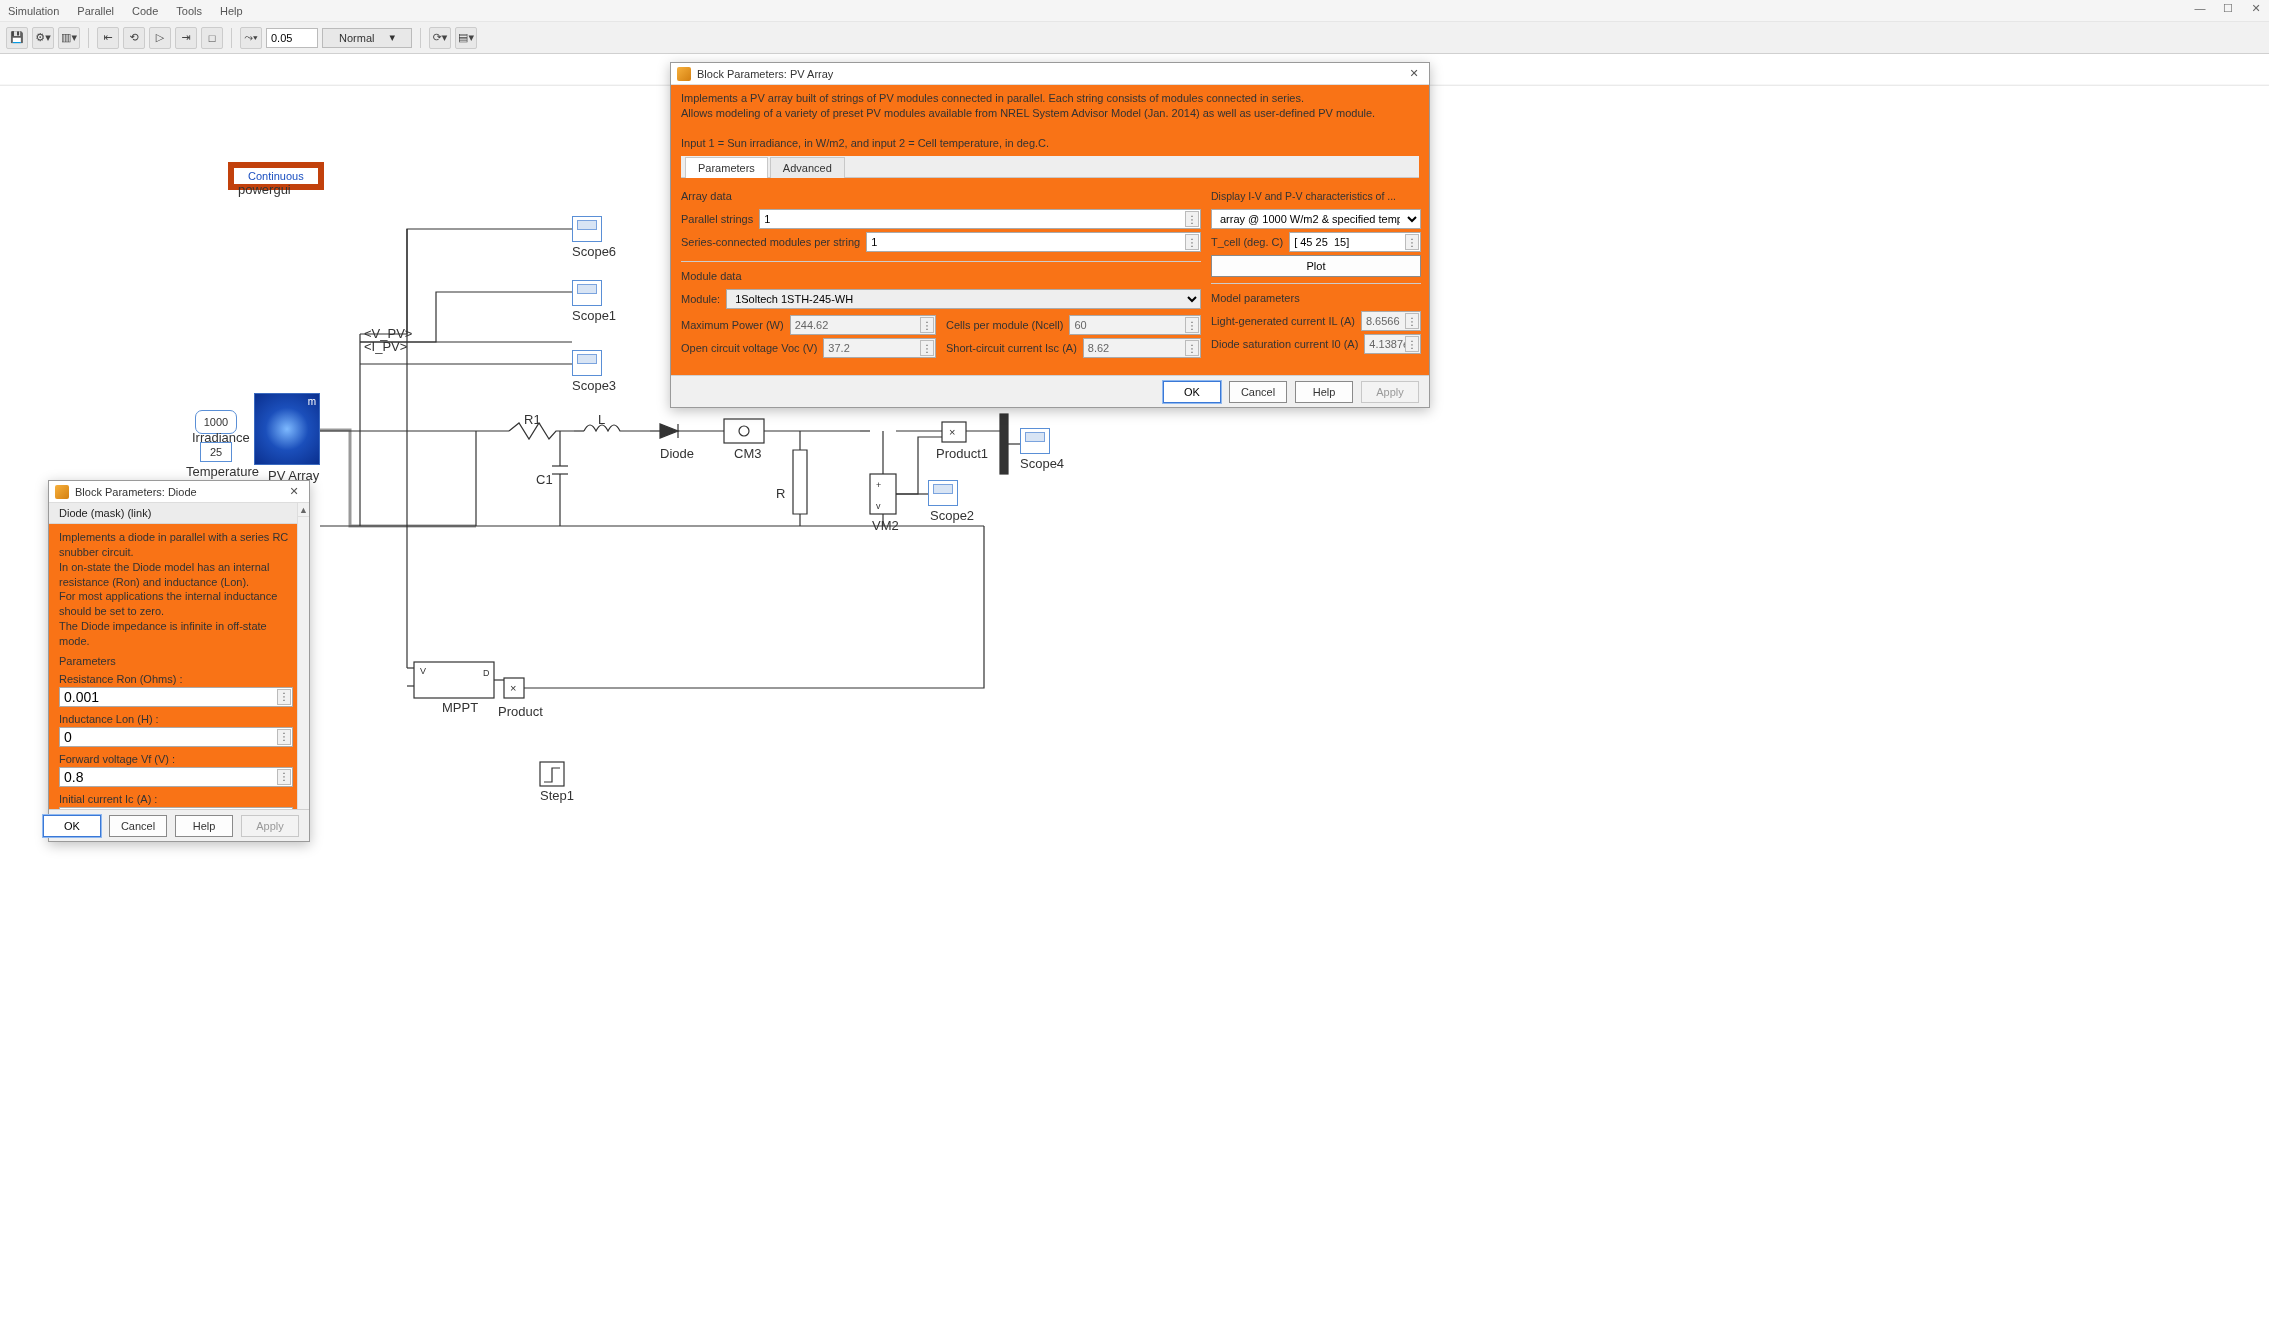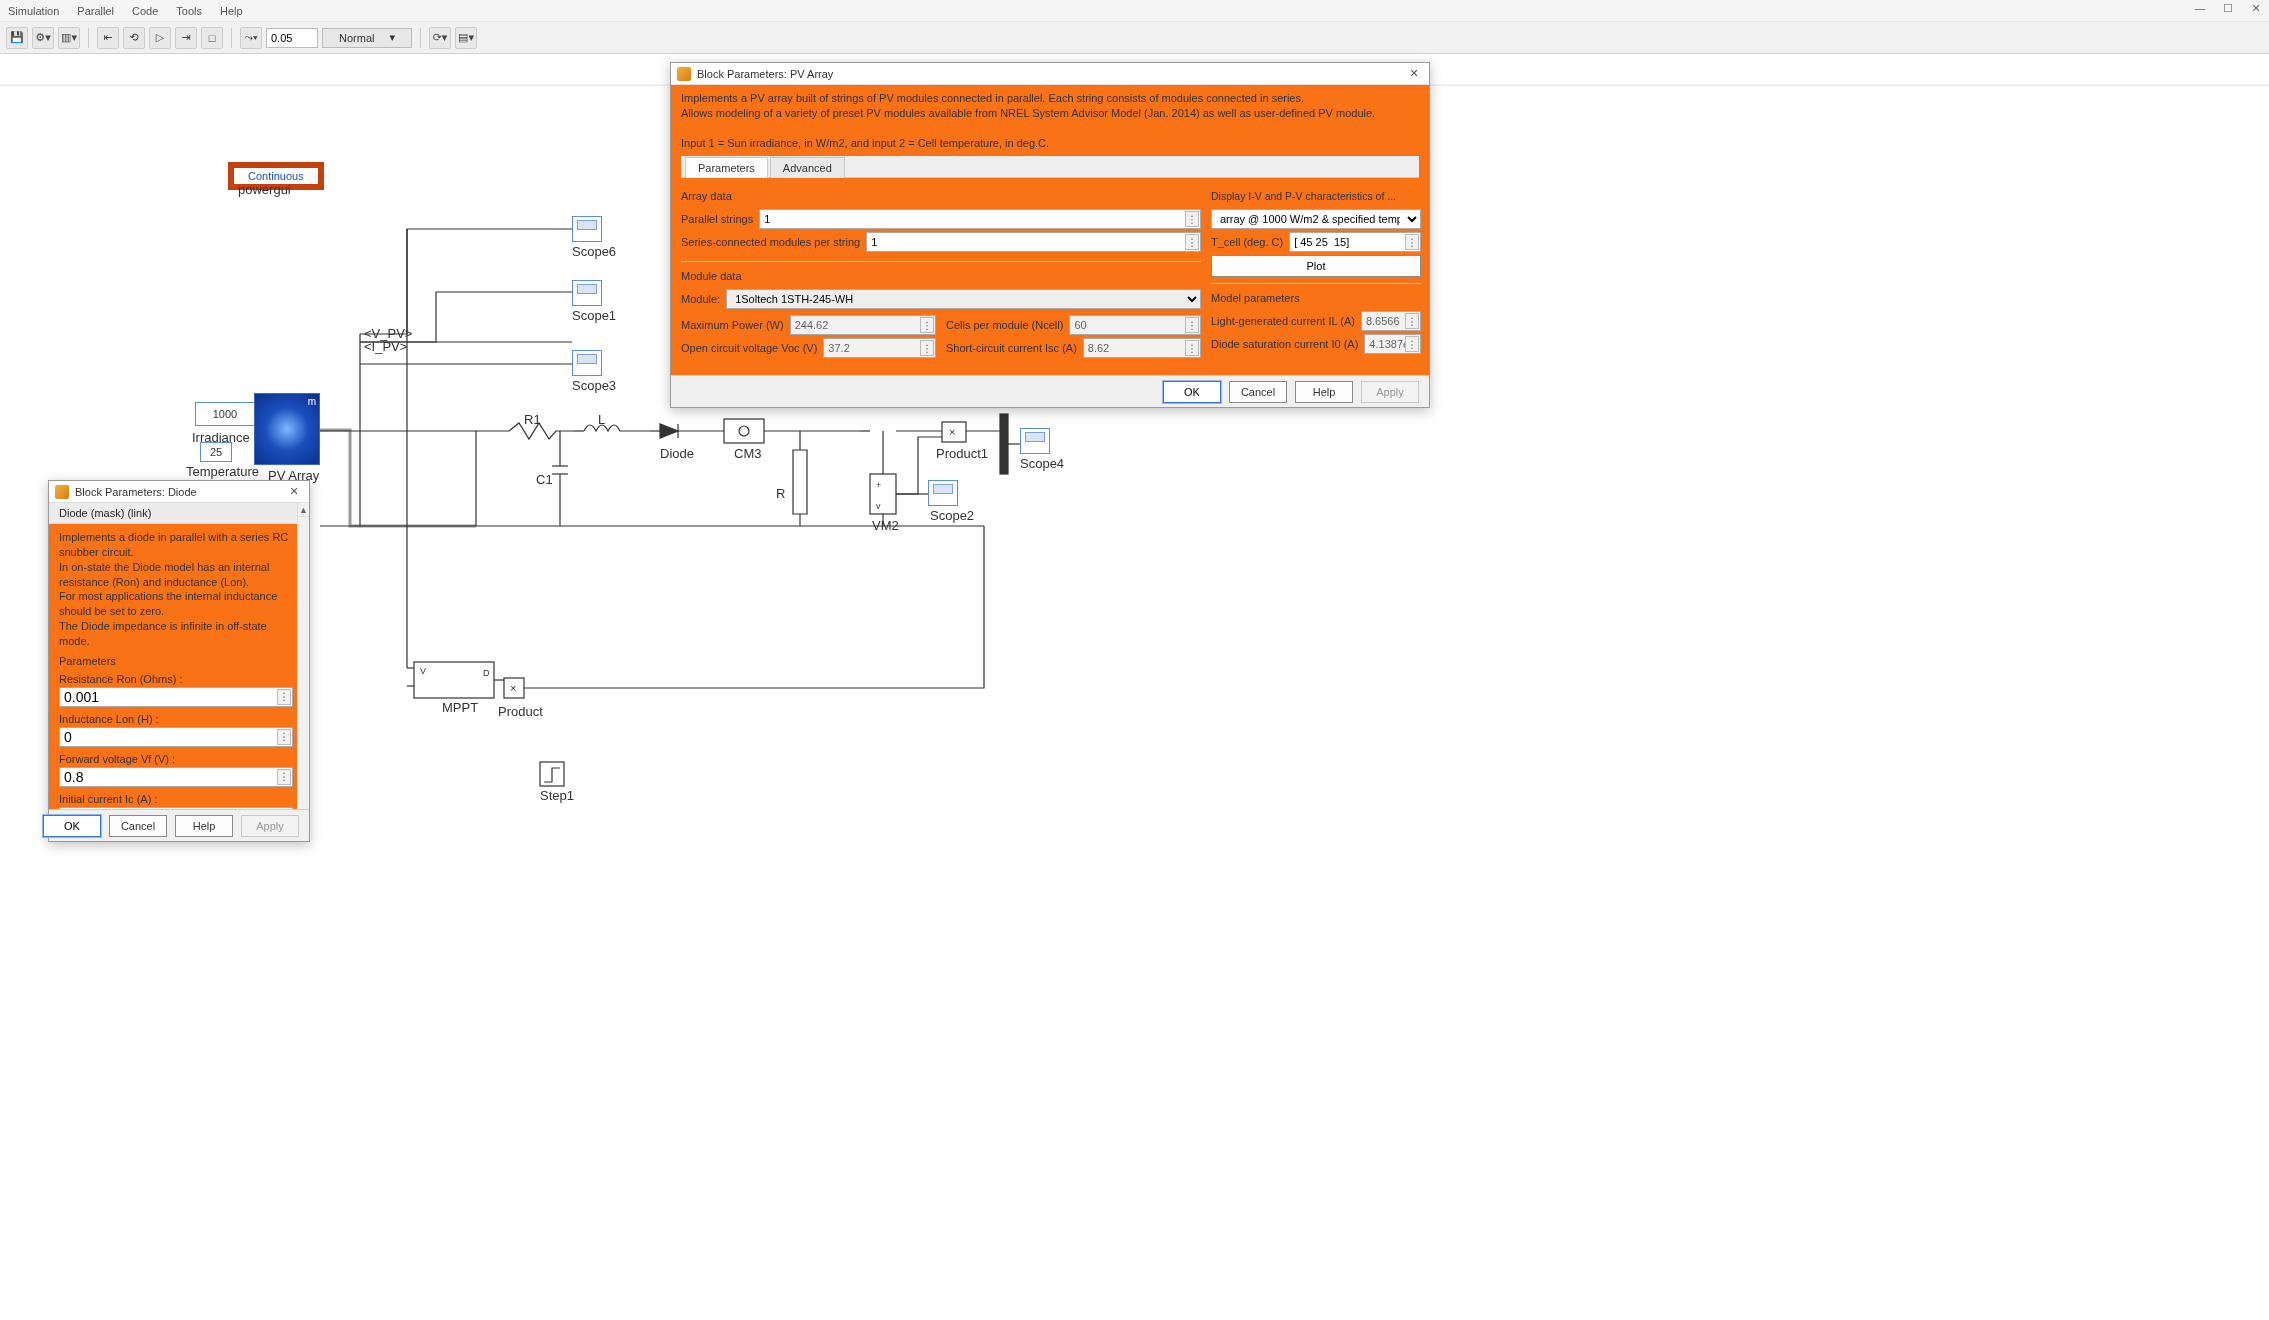--- a/index.html
+++ b/index.html
@@ -182,21 +182,21 @@
     <path d="M524 634 L984 634 L984 472"></path>
 
     <rect x="540" y="708" width="24" height="24"></rect>
     <path d="M544 728 L552 728 L552 714 L560 714"></path>
   </g>
 </svg>
 
 <div class="powergui" style="left:228px; top:108px;">Continuous</div>
 <div class="lbl" style="left:238px; top:128px;">powergui</div>
 
-<div class="constbox" style="left:195px; top:348px; width:60px; height:24px;">1000</div>
+<div class="constbox" style="left:195px; top:356px; width:42px; height:24px;border-radius:7px;">1000</div>
 <div class="lbl" style="left:192px; top:376px;">Irradiance</div>
 <div class="constbox" style="left:200px; top:388px; width:32px; height:20px;">25</div>
 <div class="lbl" style="left:186px; top:410px;">Temperature</div>
 
 <div class="pv-img" style="left:254px; top:339px; width:66px; height:72px;">
       <span class="pv-m">m</span>
     </div>
 <div class="lbl" style="left:268px; top:414px;">PV Array</div>
 
 <div class="lbl" style="left:364px; top:272px;">&lt;V_PV&gt;</div>

